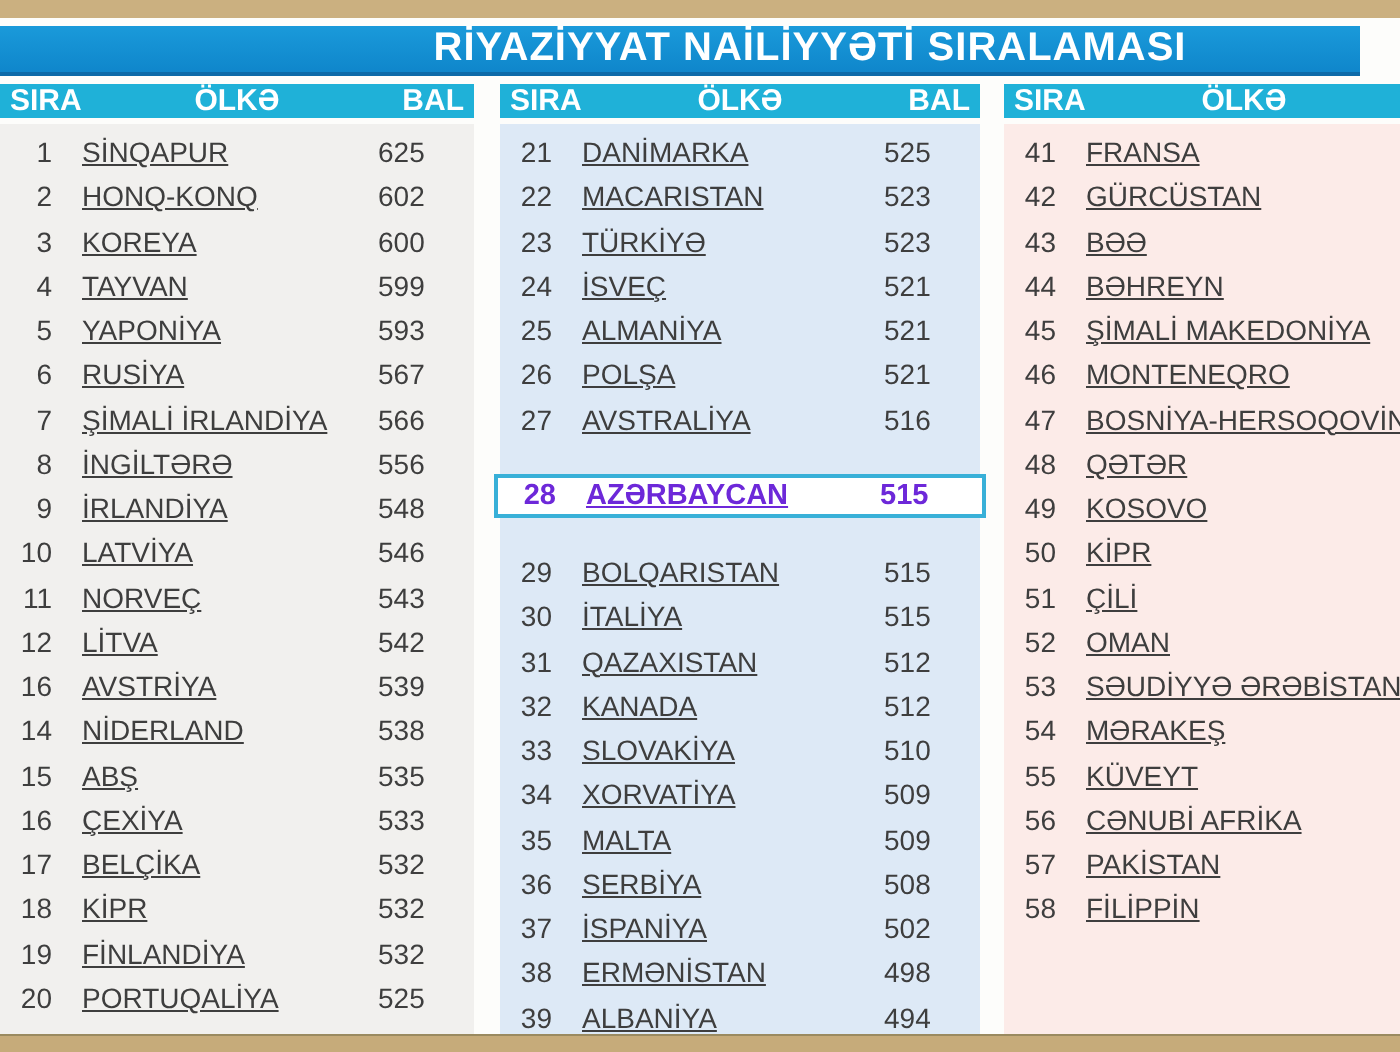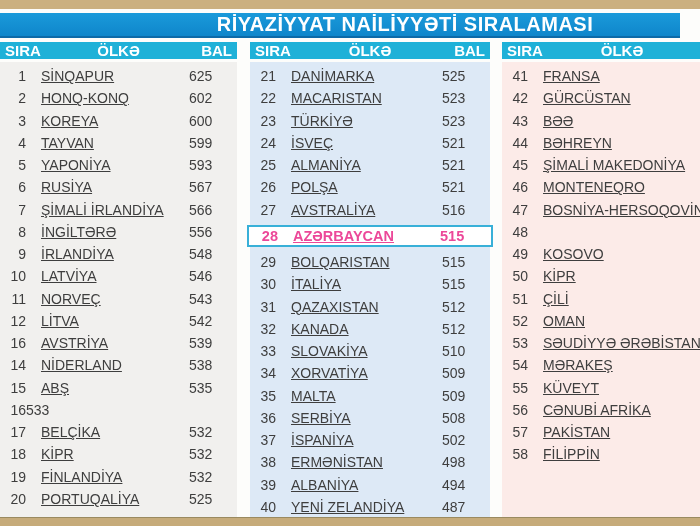--- a/index.html
+++ b/index.html
@@ -45,22 +45,22 @@
   .panel.p3{background:#fcebe8;}
   .row{
     height:22.25px;display:flex;align-items:center;
     color:#3e3e3e;font-size:14px;white-space:nowrap;
   }
   .row .rank{flex:0 0 26px;text-align:right;}
   .row .country{flex:1;padding-left:15px;overflow:visible;text-decoration:underline;}
   .row .score{flex:0 0 42px;text-align:left;padding-right:6px;}
   .row.highlight{
     background:#ffffff;border:2px solid #38b0d8;box-sizing:border-box;
-    margin:4px -3px;padding:0 3px;
-    font-weight:bold;color:#ec4899;font-size:14.5px;
+    margin:16px -3px;padding:0 3px;
+    font-weight:bold;color:#6d28d9;font-size:14.5px;
   }
 </style>
 </head>
 <body>
 
 <div class="frame-strip top"></div>
 
 <div class="main">
 
   <div class="title-bar">RİYAZİYYAT NAİLİYYƏTİ SIRALAMASI</div>
@@ -157,20 +157,21 @@
           <span class="country">NİDERLAND</span>
           <span class="score">538</span>
         </div>
         <div class="row">
           <span class="rank">15</span>
           <span class="country">ABŞ</span>
           <span class="score">535</span>
         </div>
         <div class="row">
           <span class="rank">16</span>
+          <span class="country">ÇEXİYA</span>
           <span class="score">533</span>
         </div>
         <div class="row">
           <span class="rank">17</span>
           <span class="country">BELÇİKA</span>
           <span class="score">532</span>
         </div>
         <div class="row">
           <span class="rank">18</span>
           <span class="country">KİPR</span>
@@ -322,20 +323,21 @@
           <span class="country">MONTENEQRO</span>
           <span class="score"></span>
         </div>
         <div class="row">
           <span class="rank">47</span>
           <span class="country">BOSNİYA-HERSOQOVİNA</span>
           <span class="score"></span>
         </div>
         <div class="row">
           <span class="rank">48</span>
+          <span class="country">QƏTƏR</span>
           <span class="score"></span>
         </div>
         <div class="row">
           <span class="rank">49</span>
           <span class="country">KOSOVO</span>
           <span class="score"></span>
         </div>
         <div class="row">
           <span class="rank">50</span>
           <span class="country">KİPR</span>

